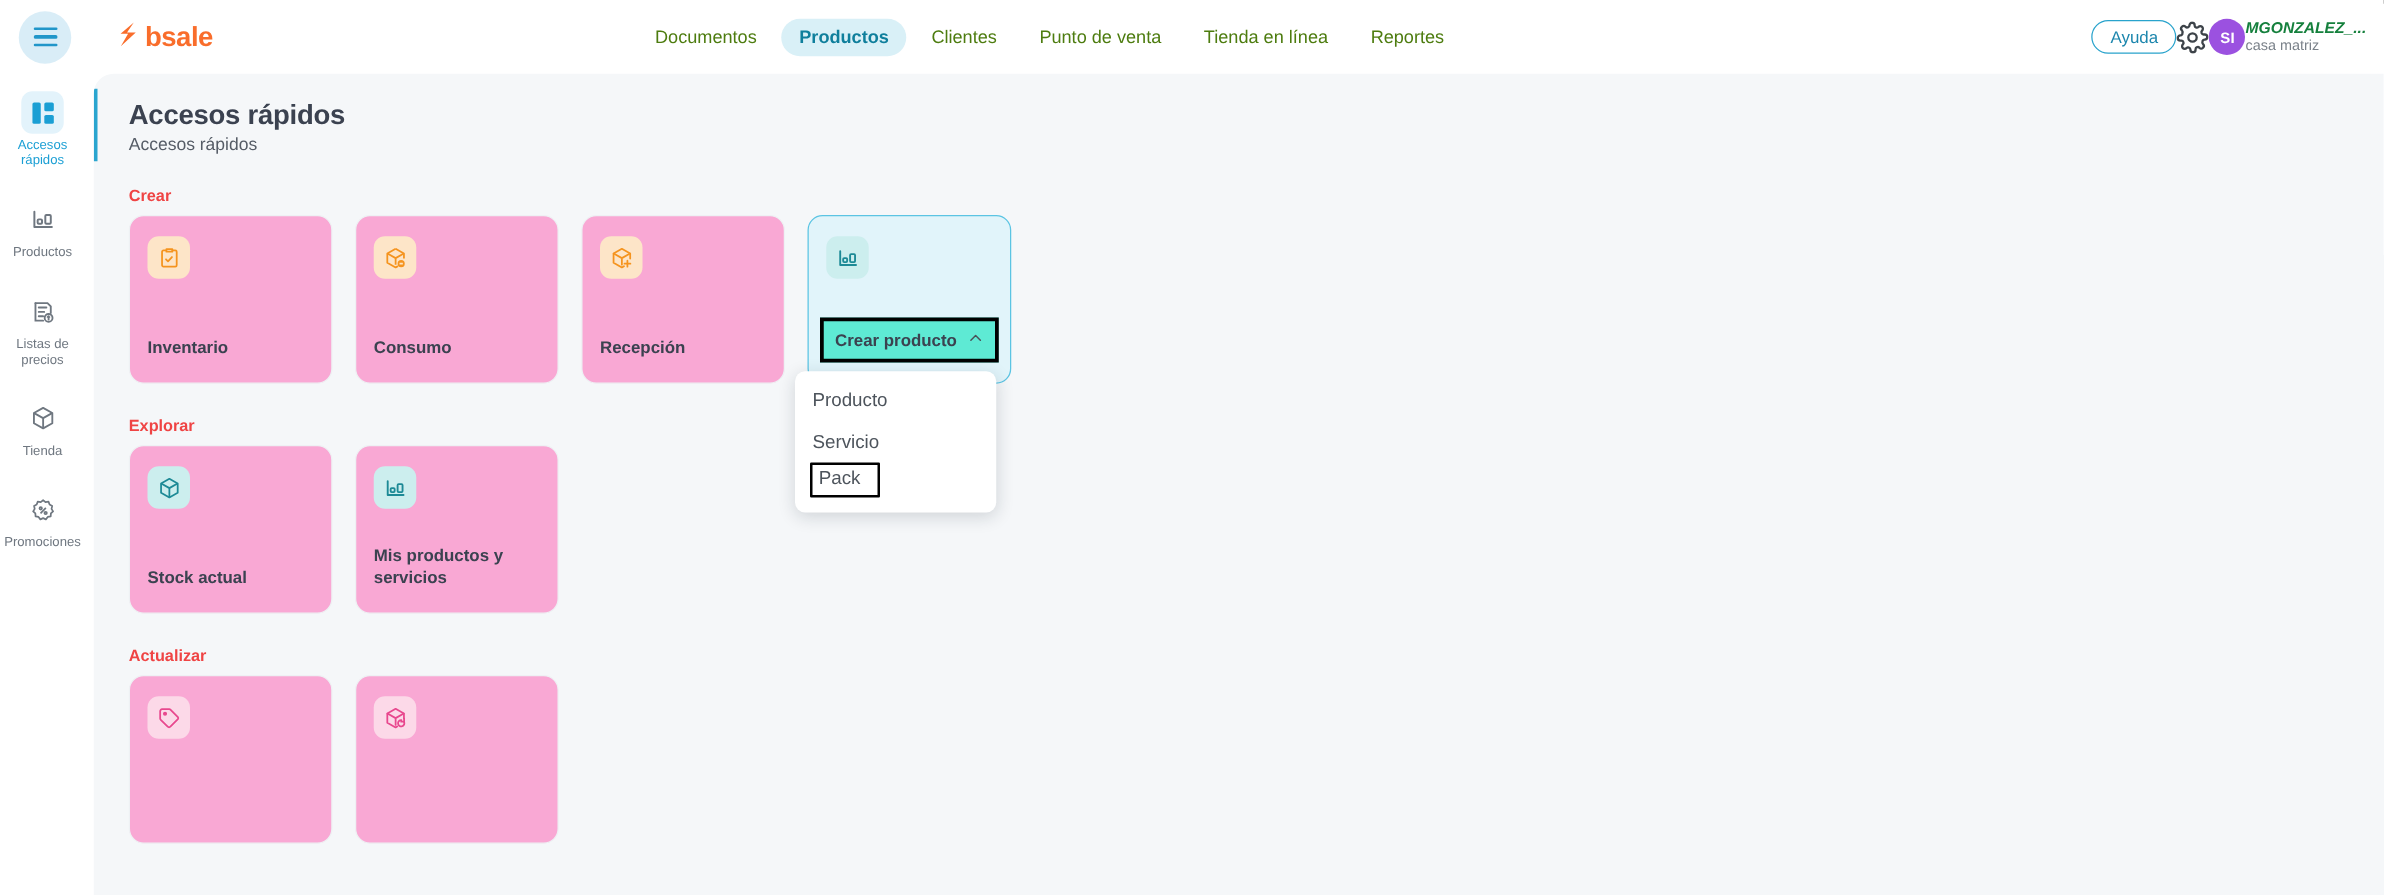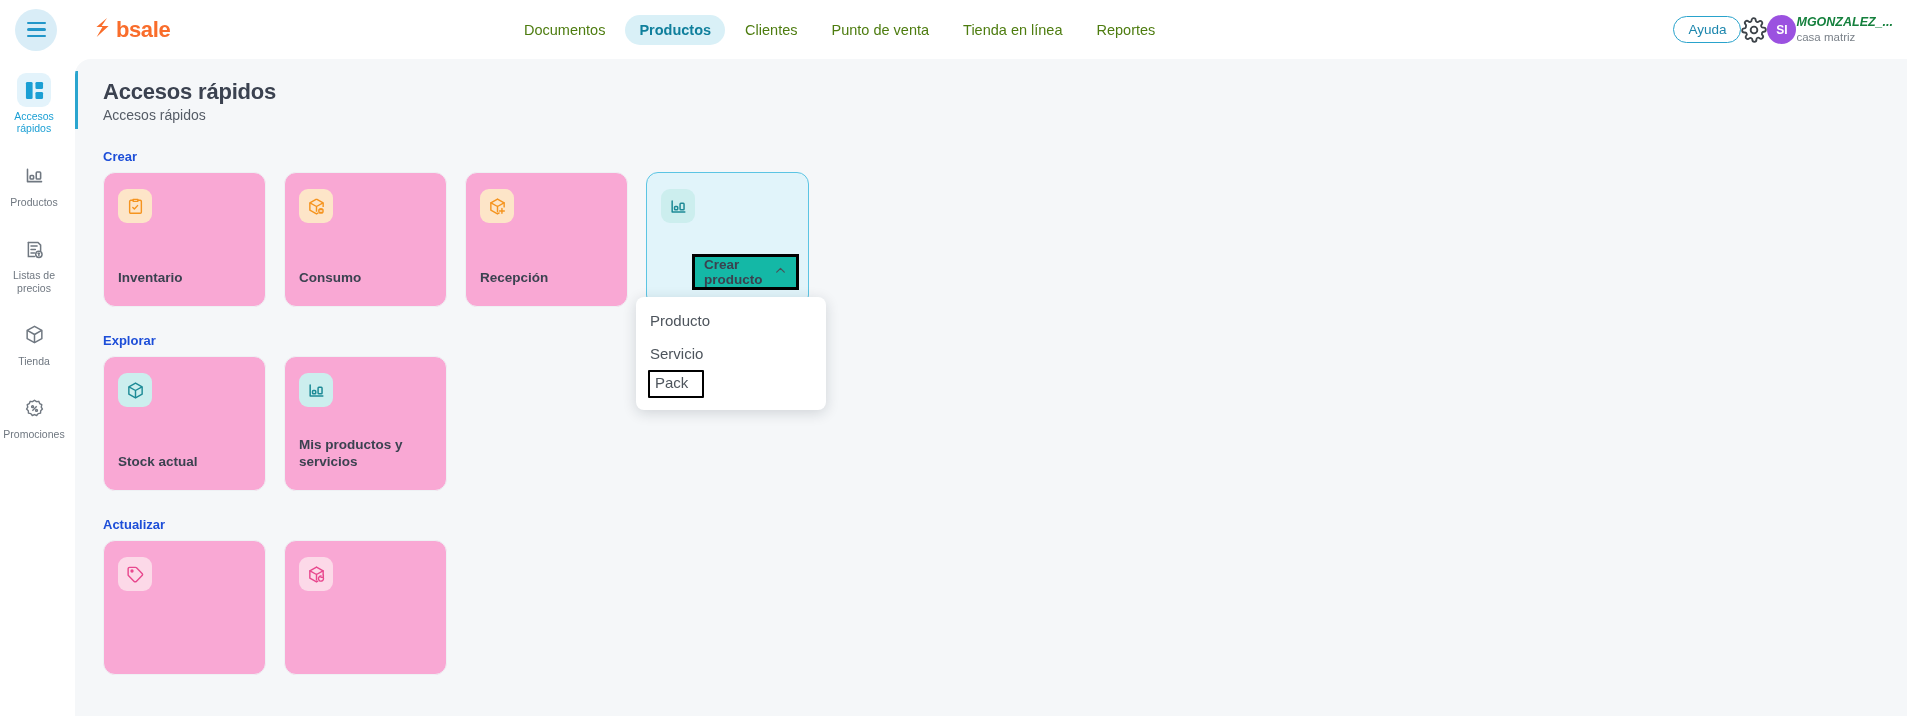--- a/index.html
+++ b/index.html
@@ -82,21 +82,21 @@
     background:#f5f7f9; border-top-left-radius: 16px;
     overflow:hidden;
   }
   .accentbar { position:absolute; left:0; top:12px; width:3px; height:58px; background:#2aa5cf; }
 
   .pagehead { padding: 20px 0 0 28px; }
   .ptitle { font-size:22px; font-weight:700; color:#3b4250; letter-spacing:-0.2px; }
   .psub { font-size:14px; color:#555c66; margin-top:2px; }
 
   .section-title {
-    font-size:13px; font-weight:700; color:#1d4ed8;
+    font-size:13px; font-weight:700; color:#ef4444;
     margin: 26px 0 8px 28px;
   }
   .cardgrid { display:flex; gap:18px; margin-left:28px; }
   .card {
     width: 163px; height: 135px; background:#f9a8d4;
     border-radius: 12px; border:1px solid #eef1f4;
     padding: 16px 14px 0 14px; position:relative;
     display:flex; flex-direction:column; cursor:pointer;
   }
   .card.highlight {
@@ -111,29 +111,29 @@
   .ic-teal   { background:#cceeee; color:#1d8a96; }
   .ic-purple { background:#dcdcfb; color:#5a51d6; }
   .ic-pink   { background:#fcd9e8; color:#e8488e; }
   .cardlabel {
     position:absolute; left:14px; bottom:20px; right:10px;
     font-size:13.5px; font-weight:700; color:#3b4250; line-height:1.22;
   }
 
   .select-btn {
     position:absolute; left:9px; right:9px; bottom:16px;
-    height:36px; background:#14b8a6; border:3px solid #000000;
+    height:36px; background:#5eead4; border:3px solid #000000;
     display:flex; align-items:center; justify-content:space-between;
-    padding: 0 9px; cursor:pointer;margin-left:36px;
+    padding: 0 9px; cursor:pointer;
   }
   .select-btn span { font-size:13.5px; font-weight:700; color:#3b4250; }
   .caret { color:#4a5058; font-size:13px; line-height:1; }
 
   .dropdown {
-    position:absolute; left:636px; top:297px; width:190px;
+    position:absolute; left:636px; top:297px; width:161px;
     background:#ffffff; border-radius:8px;
     box-shadow: 0 3px 14px rgba(20,30,45,0.16);
     padding: 8px 16px 12px 0; z-index: 40;
   }
   .dd-item {
     font-size:15px; color:#4d545c; padding: 8px 0 8px 14px;
     cursor:pointer; line-height:1.1;
   }
   .dd-item.focused {
     border:2.6px solid #000; display:inline-block;

